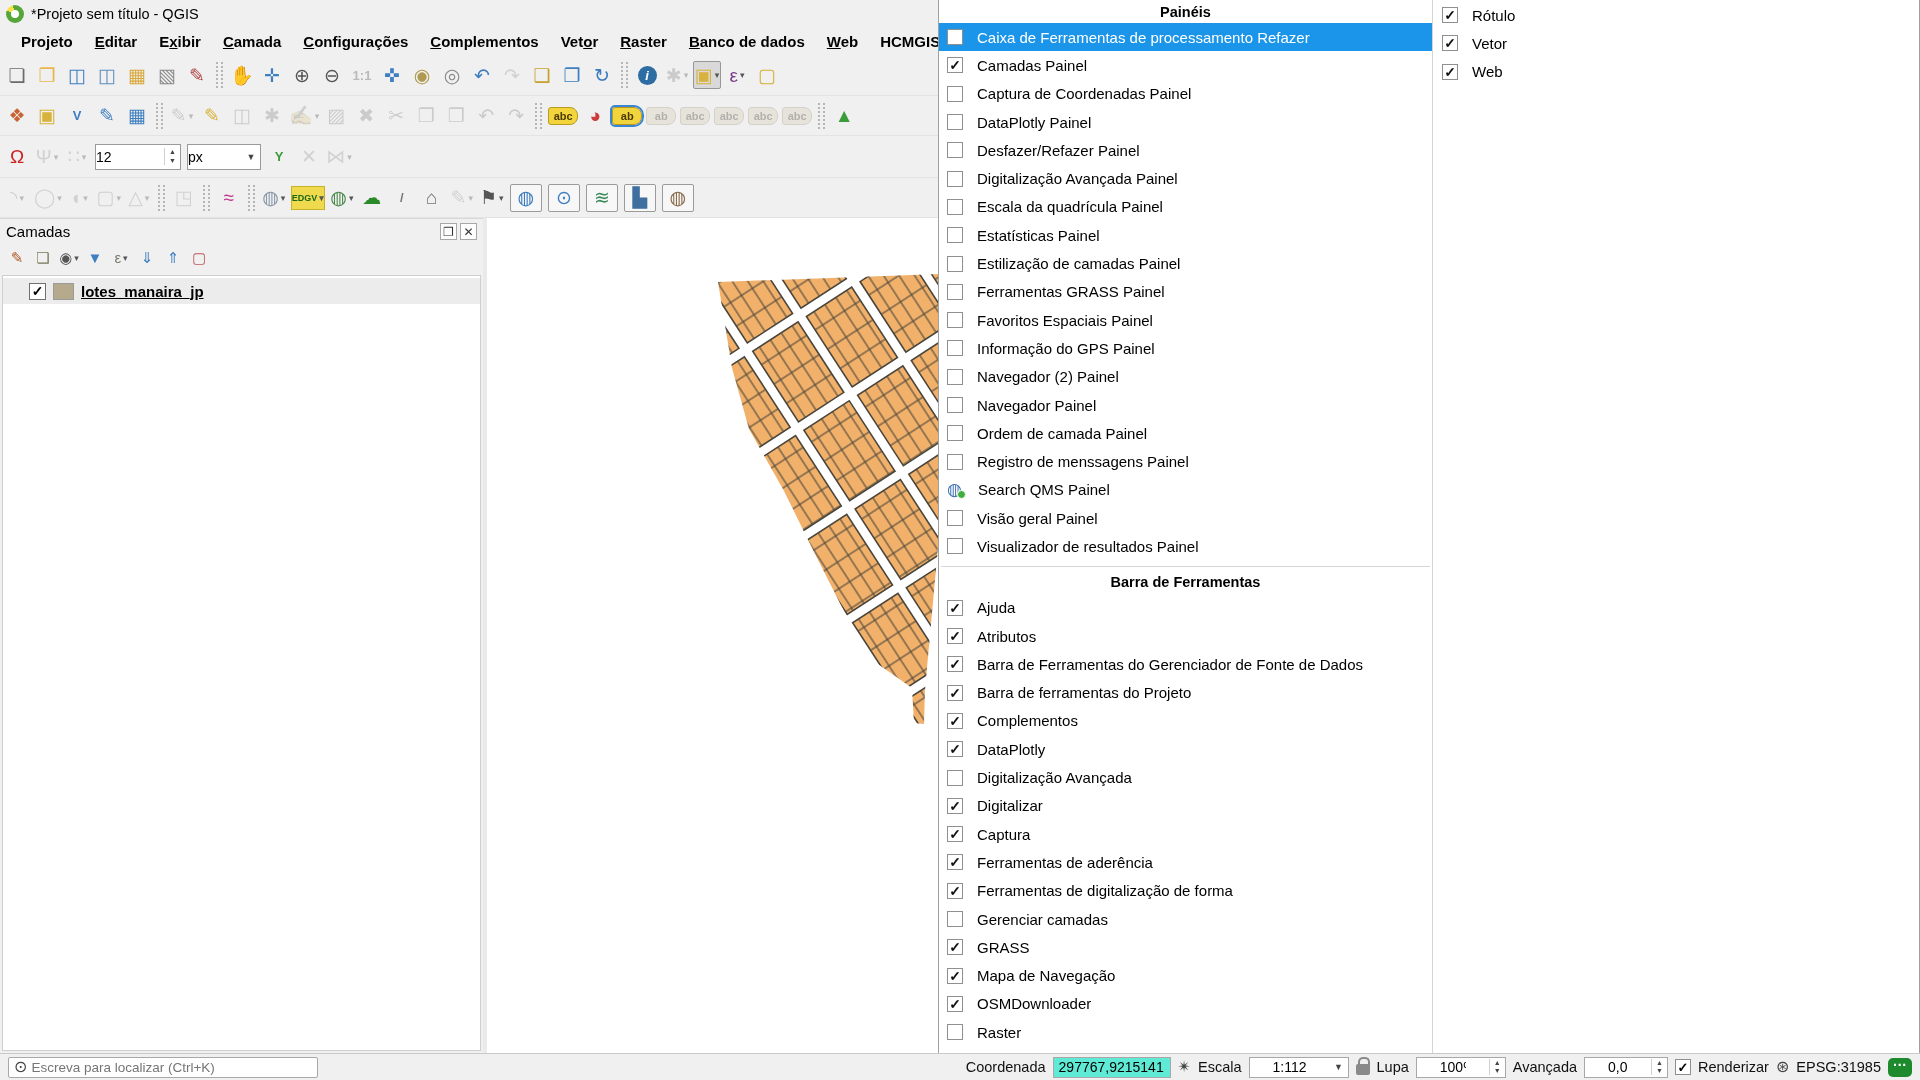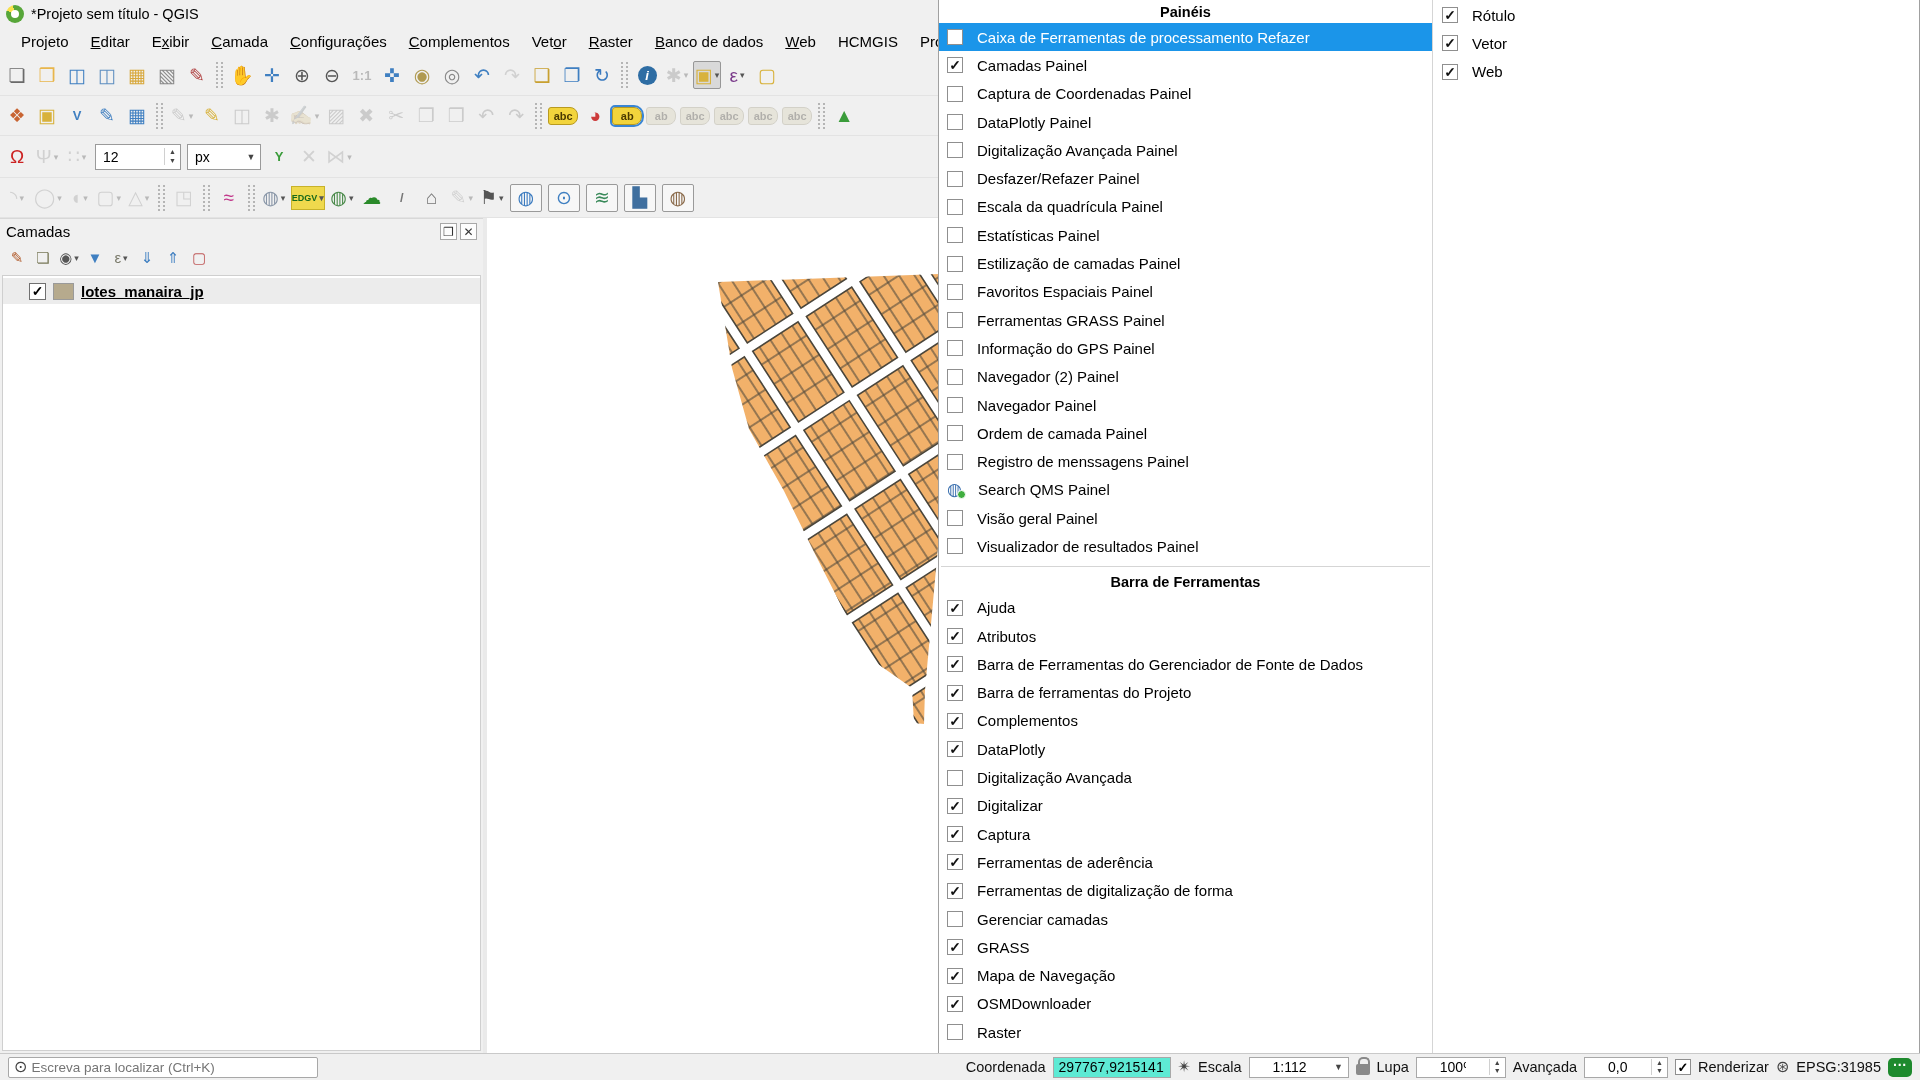--- a/index.html
+++ b/index.html
@@ -9,21 +9,21 @@
   
   .titlebar { position:absolute; left:0; top:0; width:1920px; height:27px;
     background:#f0f0f0; display:flex; align-items:center; padding-left:6px; gap:7px; }
   .qgis-logo { width:18px; height:18px; border-radius:50%;
     background:conic-gradient(from 40deg, #57a639 0 70%, #f7e14b 70% 85%, #57a639 85%); position:relative; }
   .qgis-logo::after { content:''; position:absolute; inset:5px; background:#fff; border-radius:50%; }
   .title-text { font-size:14.5px; }
 
   .menubar { position:absolute; left:0; top:27px; width:1920px; height:28px;
     background:#f0f0f0; display:flex; align-items:center; padding-left:10px; font-size:15px; }
-  .menu-item { padding:4px 11px; cursor:default; white-space:nowrap; }
+  .menu-item { padding:4px 11px; cursor:default; white-space:nowrap;font-weight:bold; }
 
   
   .toolbar-row { position:absolute; left:0; width:1920px; background:#f0f0f0;
     border-bottom:1px solid #e3e3e3; display:flex; align-items:center; padding-left:2px; }
   #tb-row1 { top:55px; height:41px; }
   #tb-row2 { top:96px; height:40px; }
   #tb-row3 { top:136px; height:42px; }
   #tb-row4 { top:178px; height:40px; }
   .handle { width:7px; height:26px; margin:0 4px;
     border-left:2px dotted #b5b5b5; border-right:2px dotted #b5b5b5; }
@@ -41,21 +41,21 @@
     border-radius:3px 8px 8px 3px; font-size:11px; font-weight:bold; color:#4a3a00;
     display:flex; align-items:center; justify-content:center; margin:0 2px; }
   .tag-ico.dis { opacity:.35; filter:grayscale(80%); }
   .tag-ico.pressed { outline:2px solid #3a86d4; }
   .badge-ico { min-width:34px; height:24px; background:#efd94d; border:1px solid #c8b22a;
     font-size:9px; font-weight:bold; color:#1a6a1a; display:flex; align-items:center;
     justify-content:center; margin:0 2px; }
   .spinbox, .combobox { height:26px; background:#fff; border:1px solid #9a9a9a;
     display:flex; align-items:center; font-size:14px; margin:0 3px; }
   .spinbox { width:86px; } .combobox { width:74px; }
-  .spinval { flex:1; padding-left:7px; }
+  .spinval { flex:1; }
   .spinarrows { width:16px; display:flex; flex-direction:column; align-items:center;
     font-size:7px; color:#444; line-height:1.15; border-left:1px solid #d0d0d0; }
   .comboarrow { width:18px; text-align:center; font-size:9px; color:#444; }
 
   
   #layers-panel { position:absolute; left:0; top:218px; width:483px; height:835px;
     background:#f0f0f0; border-top:1px solid #d8d8d8; }
   .panel-titlebar { height:25px; display:flex; align-items:center; padding:0 6px;
     font-size:15px; }
   .panel-title { flex:1; }
@@ -570,45 +570,45 @@
         <div class="cm-row">
           <span class="cbox"></span>
           <span class="cm-label">Captura de Coordenadas Painel</span>
         </div>
         <div class="cm-row">
           <span class="cbox"></span>
           <span class="cm-label">DataPlotly Painel</span>
         </div>
         <div class="cm-row">
           <span class="cbox"></span>
+          <span class="cm-label">Desfazer/Refazer Painel</span>
+        </div>
+        <div class="cm-row">
+          <span class="cbox"></span>
           <span class="cm-label">Digitalização Avançada Painel</span>
         </div>
         <div class="cm-row">
           <span class="cbox"></span>
-          <span class="cm-label">Desfazer/Refazer Painel</span>
-        </div>
-        <div class="cm-row">
-          <span class="cbox"></span>
           <span class="cm-label">Escala da quadrícula Painel</span>
         </div>
         <div class="cm-row">
           <span class="cbox"></span>
           <span class="cm-label">Estatísticas Painel</span>
         </div>
         <div class="cm-row">
           <span class="cbox"></span>
           <span class="cm-label">Estilização de camadas Painel</span>
         </div>
         <div class="cm-row">
           <span class="cbox"></span>
+          <span class="cm-label">Ferramentas GRASS Painel</span>
+        </div>
+        <div class="cm-row">
+          <span class="cbox"></span>
           <span class="cm-label">Favoritos Espaciais Painel</span>
-        </div>
-        <div class="cm-row">
-          <span class="cbox"></span>
-          <span class="cm-label">Ferramentas GRASS Painel</span>
         </div>
         <div class="cm-row">
           <span class="cbox"></span>
           <span class="cm-label">Informação do GPS Painel</span>
         </div>
         <div class="cm-row">
           <span class="cbox"></span>
           <span class="cm-label">Navegador (2) Painel</span>
         </div>
         <div class="cm-row">

